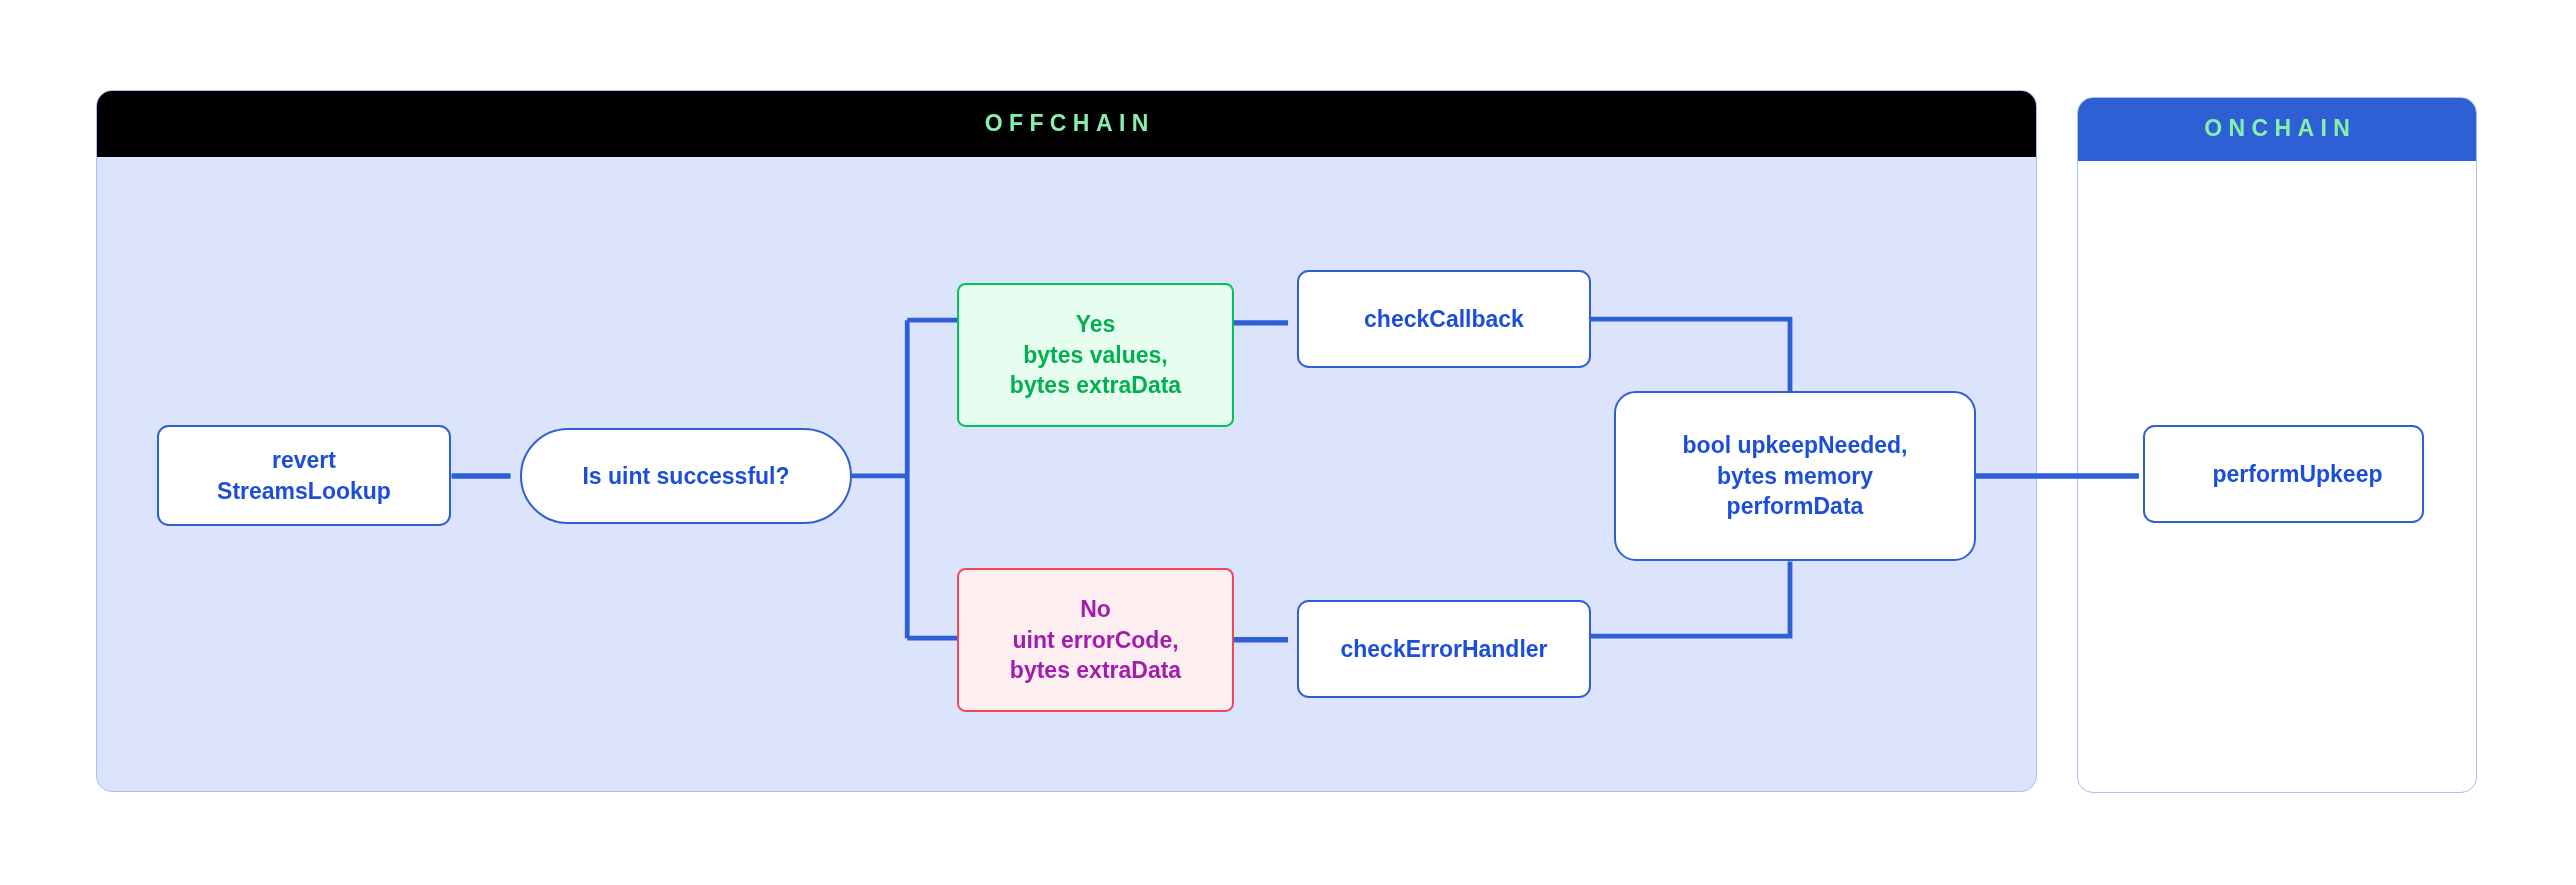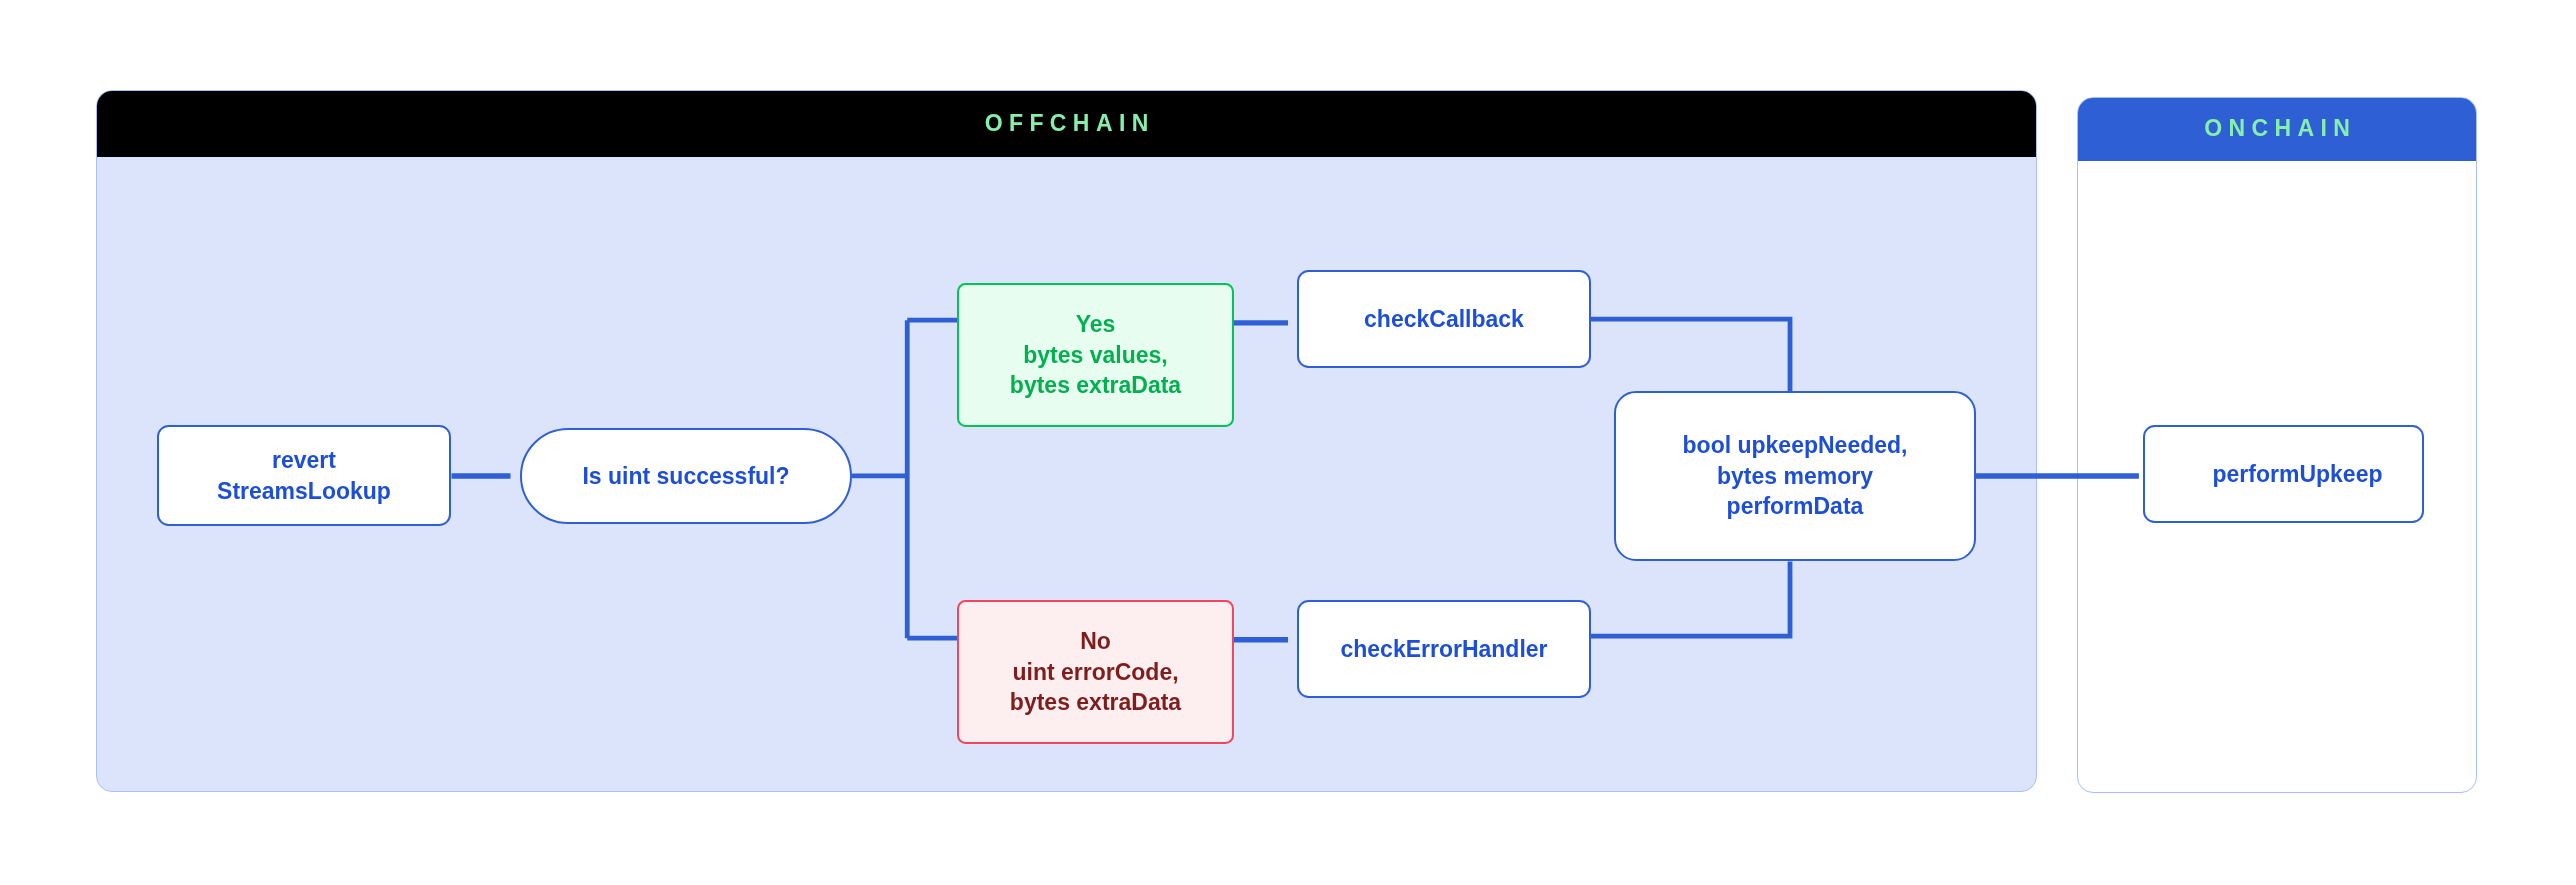--- a/index.html
+++ b/index.html
@@ -86,23 +86,22 @@
   .node.pill { border-radius: 531px; }
   .node.green {
     background: #e6fdf0;
     border-color: #02c25a;
     color: #02b04f;
     border-radius: 8.5px;
   }
   .node.red {
     background: #fdeef0;
     border-color: #f4455f;
-    color: #7f1d1d;
+    color: #a21caf;
     border-radius: 8.5px;
-    margin-top: 32px;
   }
 
   #node-revert          { left: 157px;  top: 425px;  width: 294px;  height: 101px; }
   #node-decision        { left: 520px;  top: 428px;  width: 332px;  height: 96px; }
   #node-yes             { left: 957px; top: 251px;  width: 277px;  height: 144px; margin-top: 32px; }
   #node-no              { left: 957px; top: 568px; width: 277px;  height: 144px; }
   #node-check-callback  { left: 1297px; top: 270px;  width: 294px;  height: 98px; }
   #node-check-error     { left: 1297px; top: 588px; width: 294px;  height: 98px; margin-top: 12px; }
   #node-bool-upkeep     { left: 1614px; top: 391px;  width: 362px;  height: 170px; border-radius: 22px; }
   #node-perform-upkeep  { left: 2143px; top: 425px;  width: 281px;  height: 98px; padding-left: 28px; }

